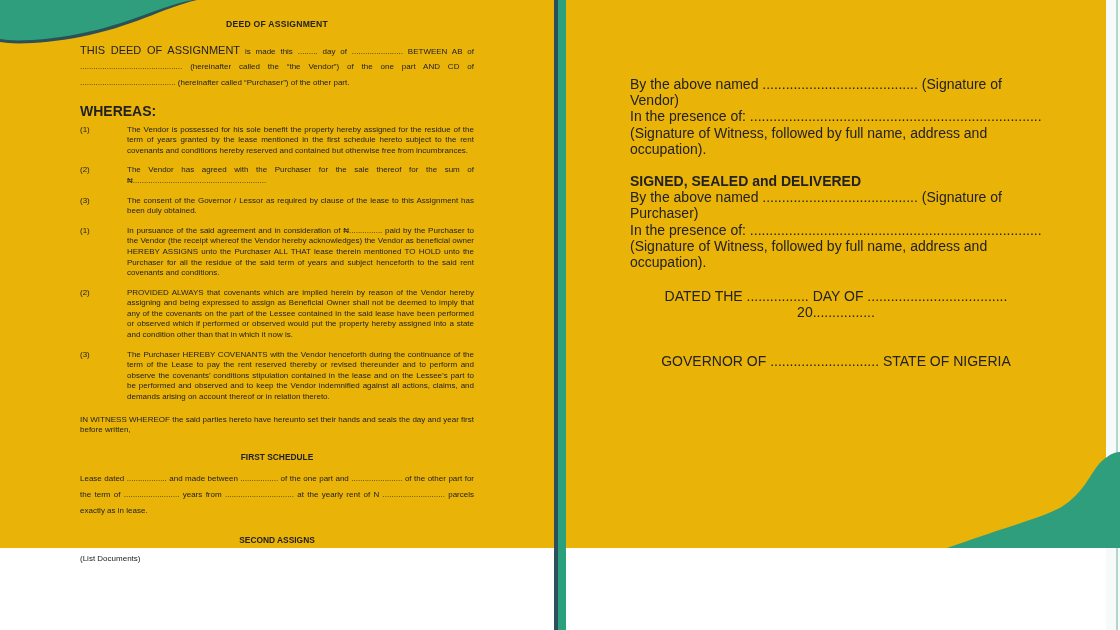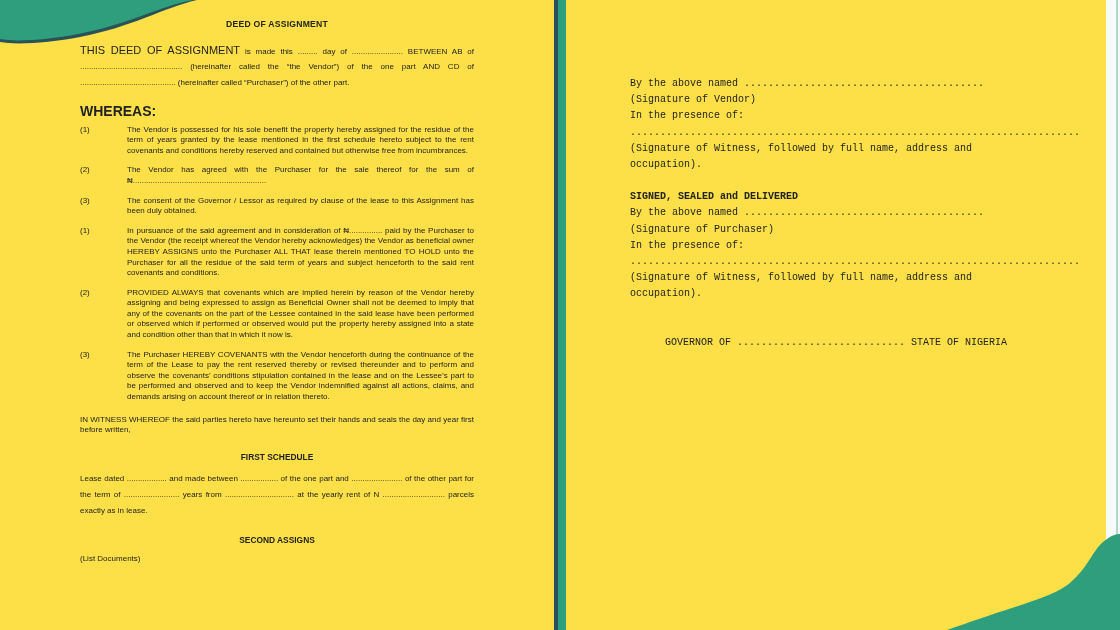--- a/index.html
+++ b/index.html
@@ -4,21 +4,21 @@
 <style>
   * { margin: 0; padding: 0; box-sizing: border-box; }
   html, body { width: 1120px; height: 630px; background: #ffffff; }
   body {
     font-family: "Liberation Sans", sans-serif;
     color: #1f1f1f;
     overflow: hidden;
     position: relative;
     -webkit-font-smoothing: antialiased;
   }
-  .canvas { position: absolute; inset: 0; width: 1120px; height: 630px; background:#fde047; }
+  .canvas { position: absolute; inset: 0; width: 1120px; height: 548px; background:#eab308; }
 
   
   .blob-tl { position: absolute; top: 0; left: 0; width: 215px; height: 50px; }
   .blob-br { position: absolute; right: 0; bottom: 0; width: 175px; height: 100px; }
 
   
   .divider {
     position: absolute; top: 0; left: 554px; width: 12px; height: 630px;
     background: linear-gradient(to right, #2b4f5c 0px, #2b4f5c 4px, #2aa07c 4px, #2aa07c 12px);
   }
@@ -43,21 +43,21 @@
   .item .num { width: 35px; flex: 0 0 35px; }
   .item .itxt { flex: 1; text-align: justify; margin-left: 12px; }
   .witness-clause { text-align: justify; margin: 12px 0 0 0; }
   .sched-head { font-size: 8.4px; font-weight: bold; margin: 16px 0 9px 0; text-align: center; }
   .sched-text { line-height: 15.8px; text-align: justify; }
   .sched2-note { margin-top: 5px; }
 
   
   .page-right {
     position: absolute; left: 630px; top: 76px; width: 412px;
-    font-size: 10px; line-height: 16.2px; color: #222; font-family: Liberation Mono, monospace;
+    font-size: 14px; line-height: 16.2px; color: #222;
   }
   .page-right p { margin: 0; }
   .pr-bold { font-weight: bold; }
   .pr-gap { margin-top: 16px !important; }
   .pr-center { text-align: center; }
   .consent { margin-top: 17px !important; }
   .dated { margin-top: 18px !important; }
   .governor { margin-top: 32px !important; }
 </style>
 </head>
@@ -125,16 +125,17 @@
   <div class="page-right">
     <p>By the above named ........................................ (Signature of Vendor)</p>
     <p>In the presence of: ...........................................................................</p>
     <p>(Signature of Witness, followed by full name, address and occupation).</p>
 
     <p class="pr-bold pr-gap">SIGNED, SEALED and DELIVERED</p>
     <p>By the above named ........................................ (Signature of Purchaser)</p>
     <p>In the presence of: ...........................................................................</p>
     <p>(Signature of Witness, followed by full name, address and occupation).</p>
 
+    <p class="pr-center dated">DATED THE ................ DAY OF .................................... 20................</p>
     <p class="pr-center governor">GOVERNOR OF ............................ STATE OF NIGERIA</p>
   </div>
 
 </div>
 
 </body></html>

